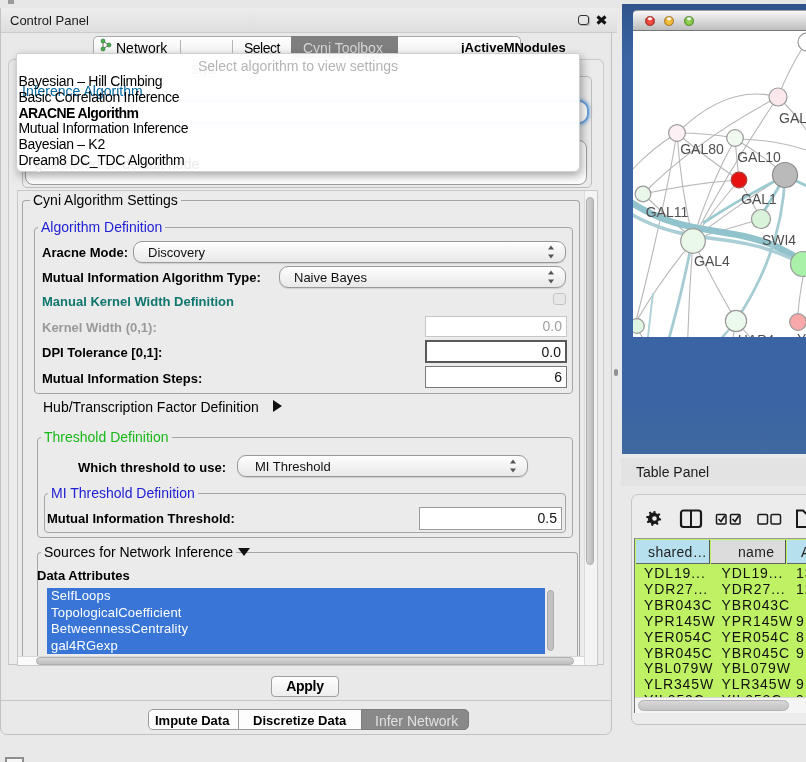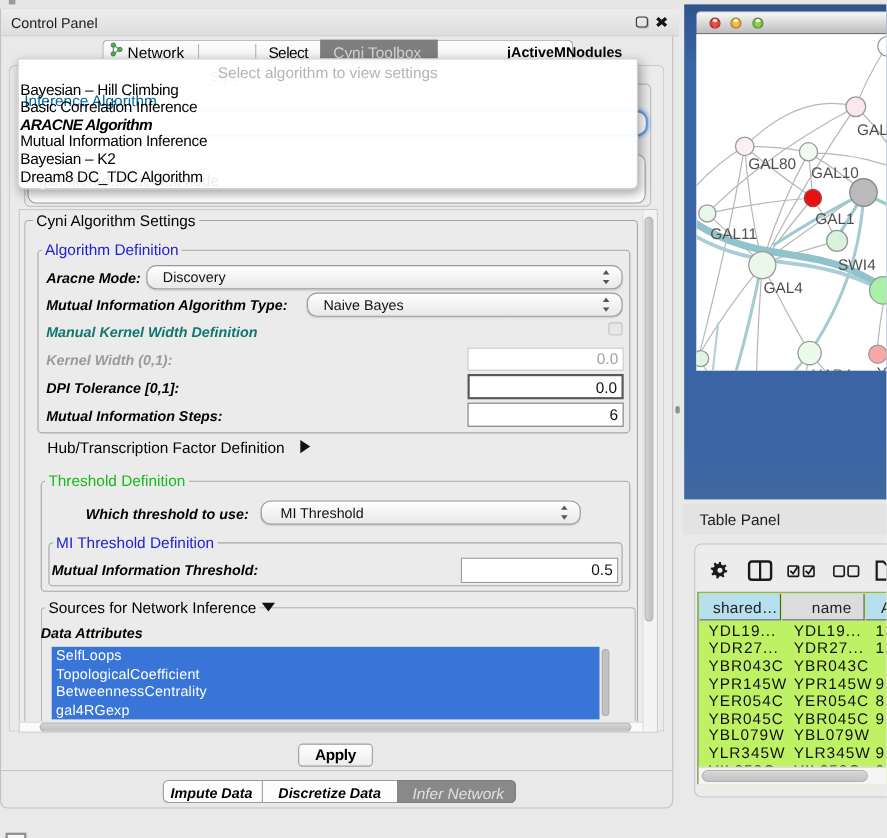--- a/index.html
+++ b/index.html
@@ -1,19 +1,19 @@
 <!DOCTYPE html>
 <html><head>
 <meta charset="utf-8">
 <style>
 * { margin:0; padding:0; box-sizing:border-box; }
 html,body { width:806px; height:762px; overflow:hidden; }
 body { font-family:"Liberation Sans", sans-serif; background:#e9e9e9; position:relative; }
 .abs { position:absolute; }
-.b { font-weight:bold;font-style:italic; }
+.b { font-weight:bold; }
 .gb { position:absolute; border:1px solid #a6a6a6; border-radius:4px; }
 .gt { position:absolute; transform:translateY(-50%); background:#ebebeb; padding:0 3px; font-size:14px; white-space:nowrap; }
 .lbl { position:absolute; font-size:13px; white-space:nowrap; }
 .combo { position:absolute; background:linear-gradient(#ffffff,#f4f4f4 45%,#e9e9e9); border:1px solid #999; border-radius:9px; box-shadow:0 1px 1px rgba(0,0,0,0.12); }
 .combo .ct { position:absolute; left:14px; top:50%; transform:translateY(-50%); font-size:13px; color:#111; }
 .spin { position:absolute; right:10px; top:50%; transform:translateY(-50%); width:7px; height:13px; }
 .spin:before { content:""; position:absolute; left:0; top:0; border-left:3px solid transparent; border-right:3px solid transparent; border-bottom:4.5px solid #555; }
 .spin:after { content:""; position:absolute; left:0; bottom:0; border-left:3px solid transparent; border-right:3px solid transparent; border-top:4.5px solid #555; }
 .tf { position:absolute; background:#fff; font-size:14px; text-align:right; padding-right:4px; color:#111; }
 </style>

